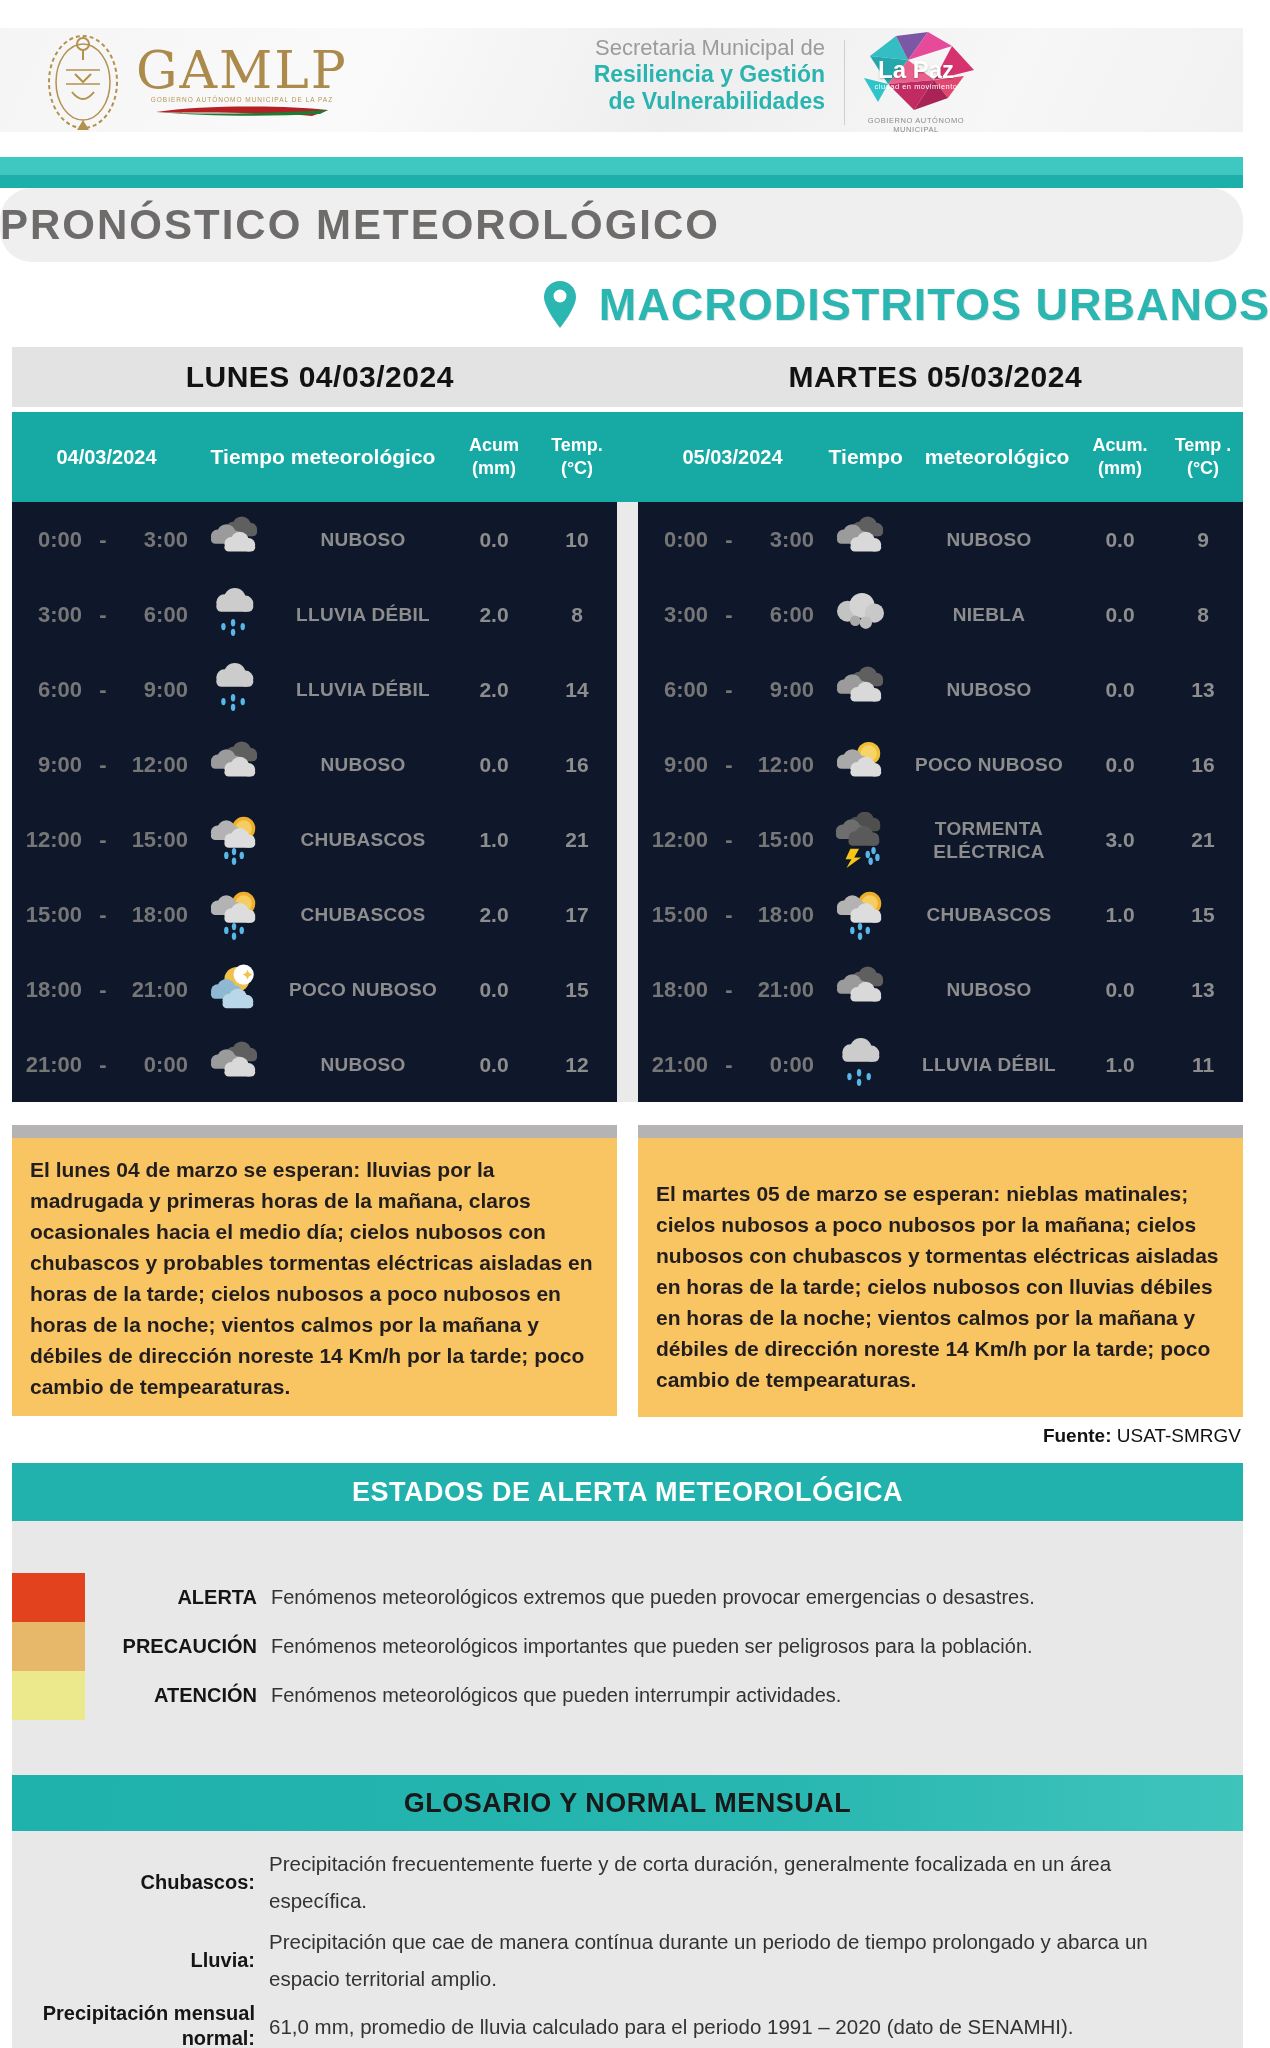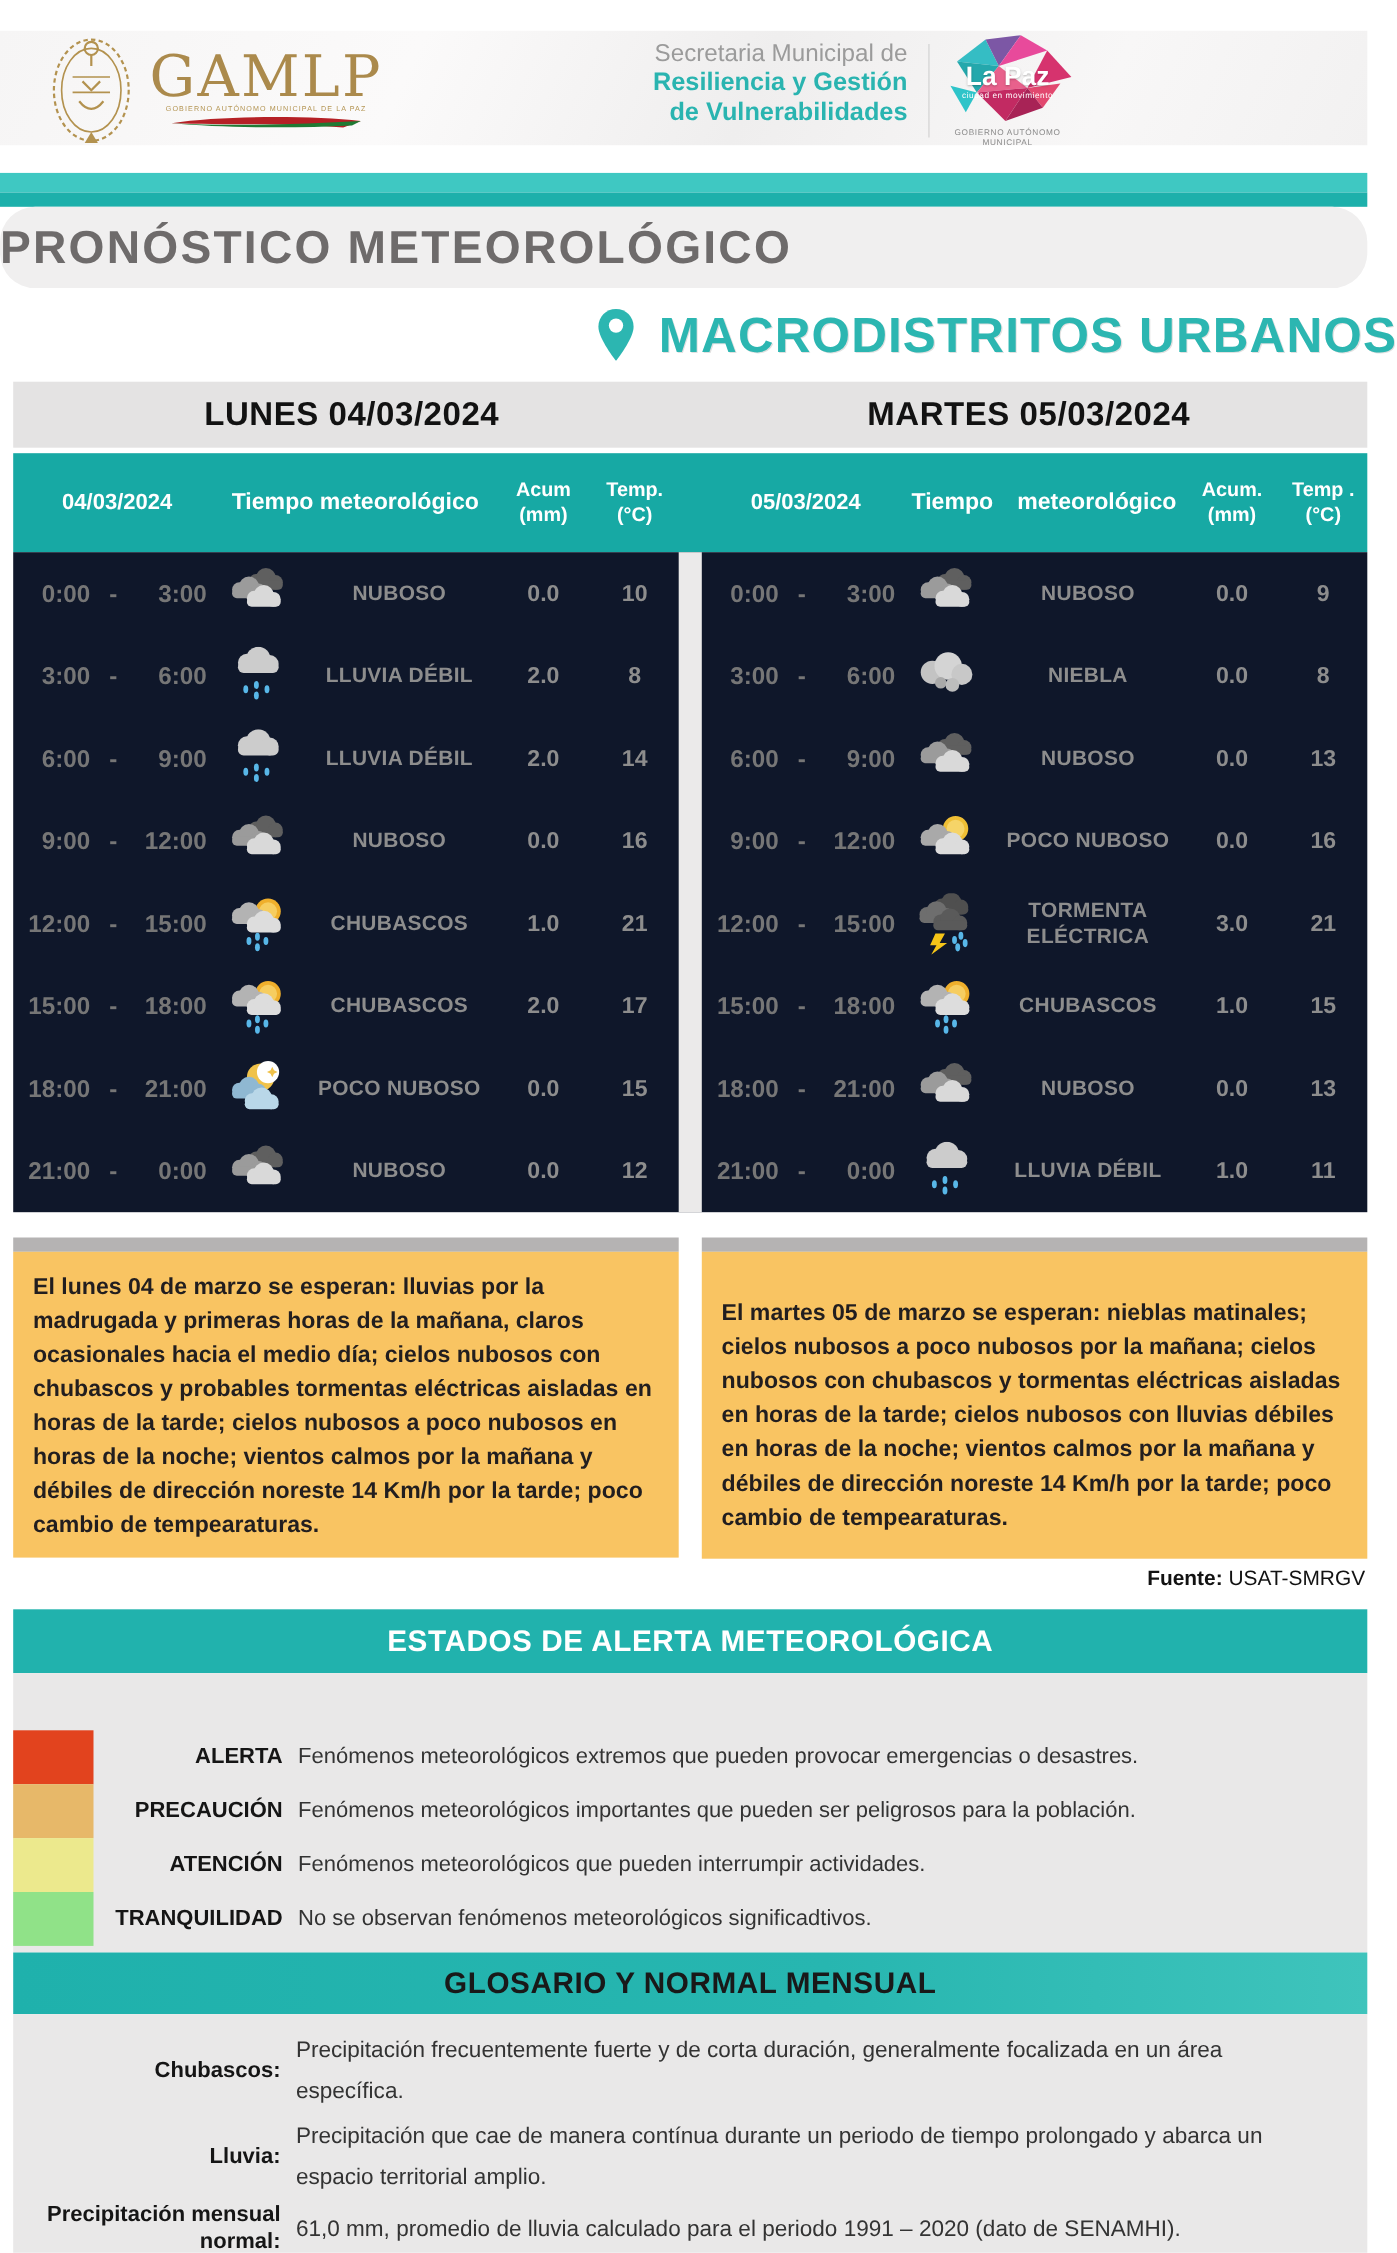--- a/index.html
+++ b/index.html
@@ -781,25 +781,20 @@
     <div class="al-label">PRECAUCIÓN</div>
     <div class="al-desc">Fenómenos meteorológicos importantes que pueden ser peligrosos para la población.</div>
   </div>
 
   <div class="alert-row">
     <div class="al-swatch" style="background: rgb(236, 233, 141);"></div>
     <div class="al-label">ATENCIÓN</div>
     <div class="al-desc">Fenómenos meteorológicos que pueden interrumpir actividades.</div>
   </div>
 
-  <div class="alert-row">
-    <div class="al-swatch" style="background: rgb(144, 226, 136);"></div>
-    <div class="al-label">TRANQUILIDAD</div>
-    <div class="al-desc">No se observan fenómenos meteorológicos significadtivos.</div>
-  </div>
 </div>
 
     <div class="glos-bar">
       <span>GLOSARIO Y NORMAL MENSUAL</span>
     </div>
     <div class="glossary">
       <div id="glossary-rows">
   <div class="gl-row">
     <div class="gl-term">Chubascos:</div>
     <div class="gl-def">Precipitación frecuentemente fuerte y de corta duración, generalmente focalizada en un área específica.</div>

